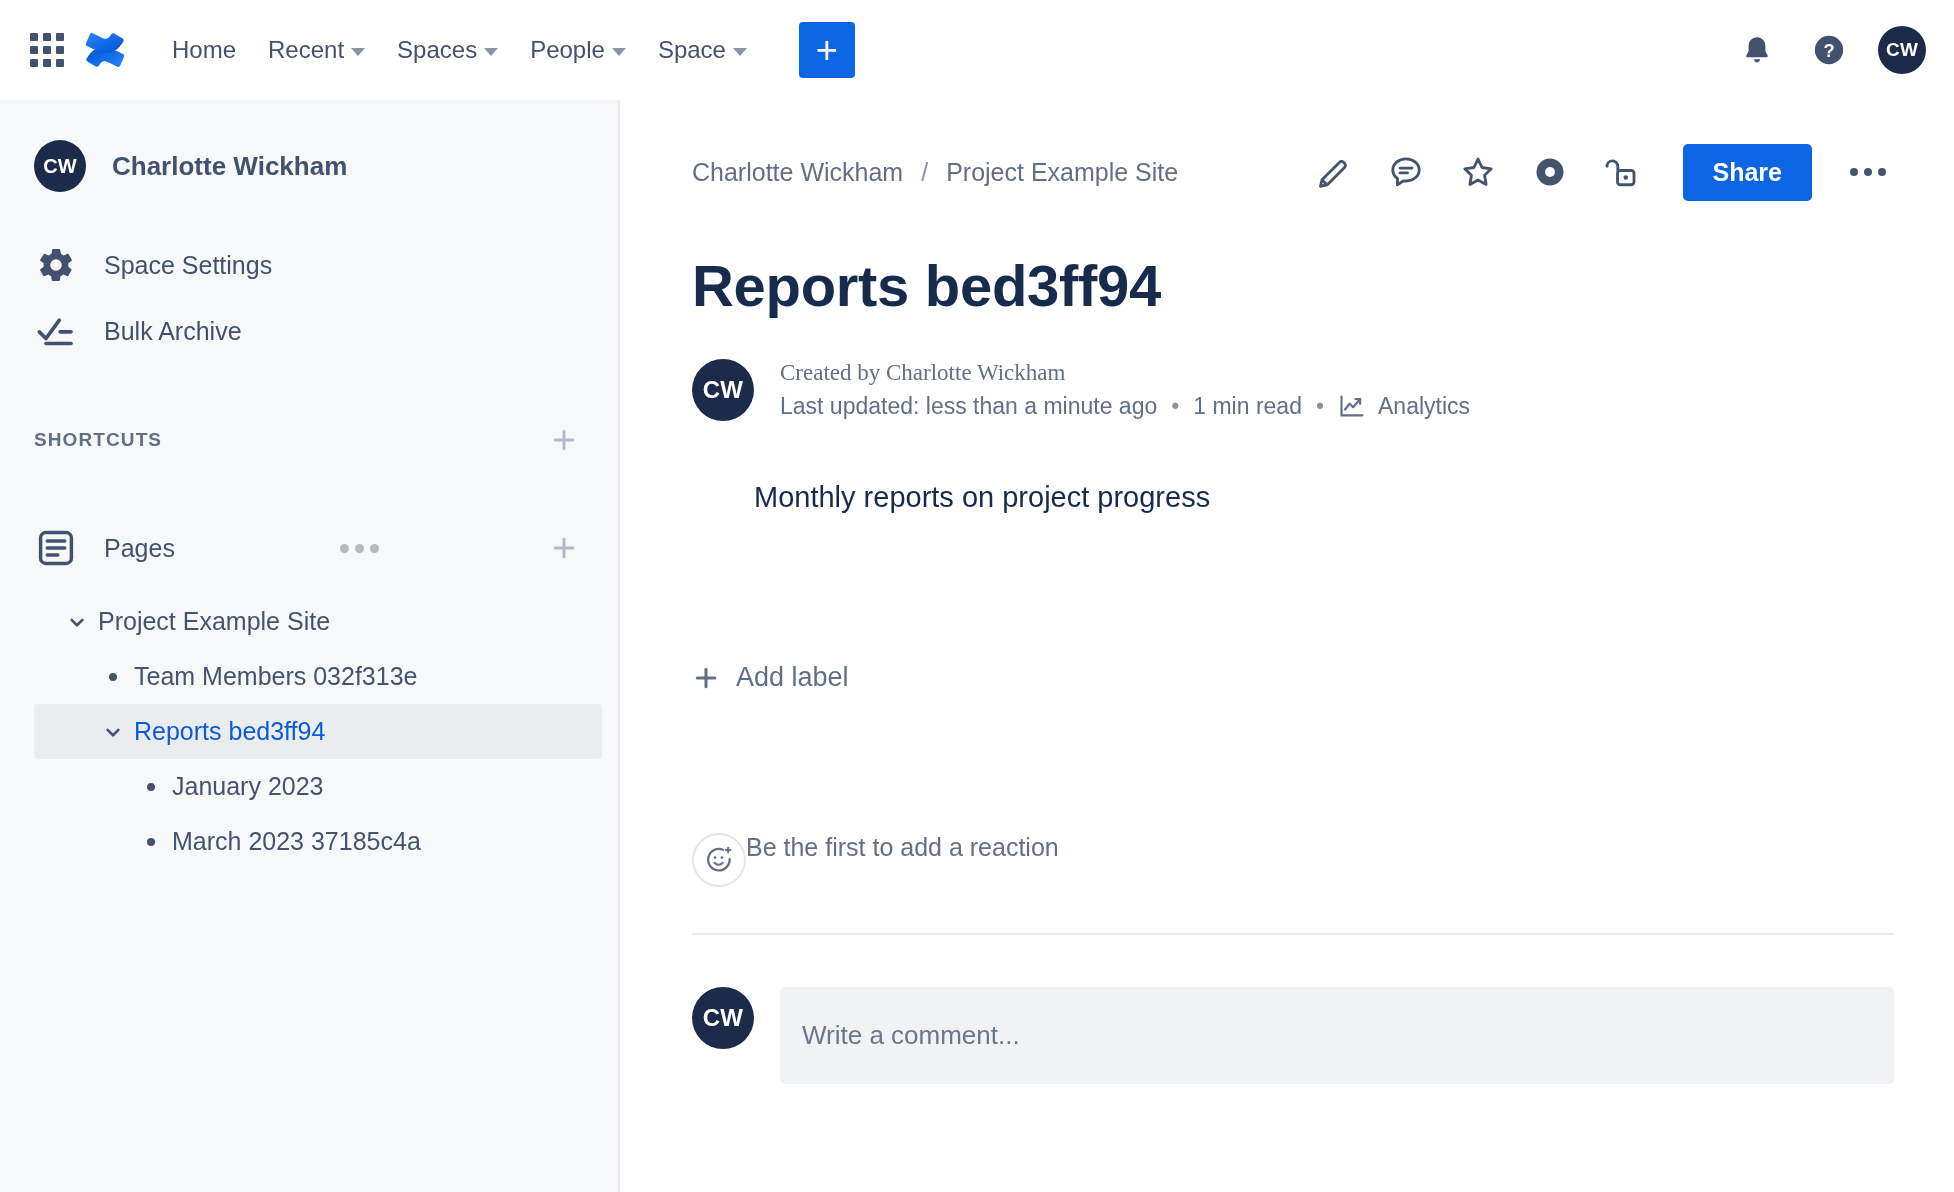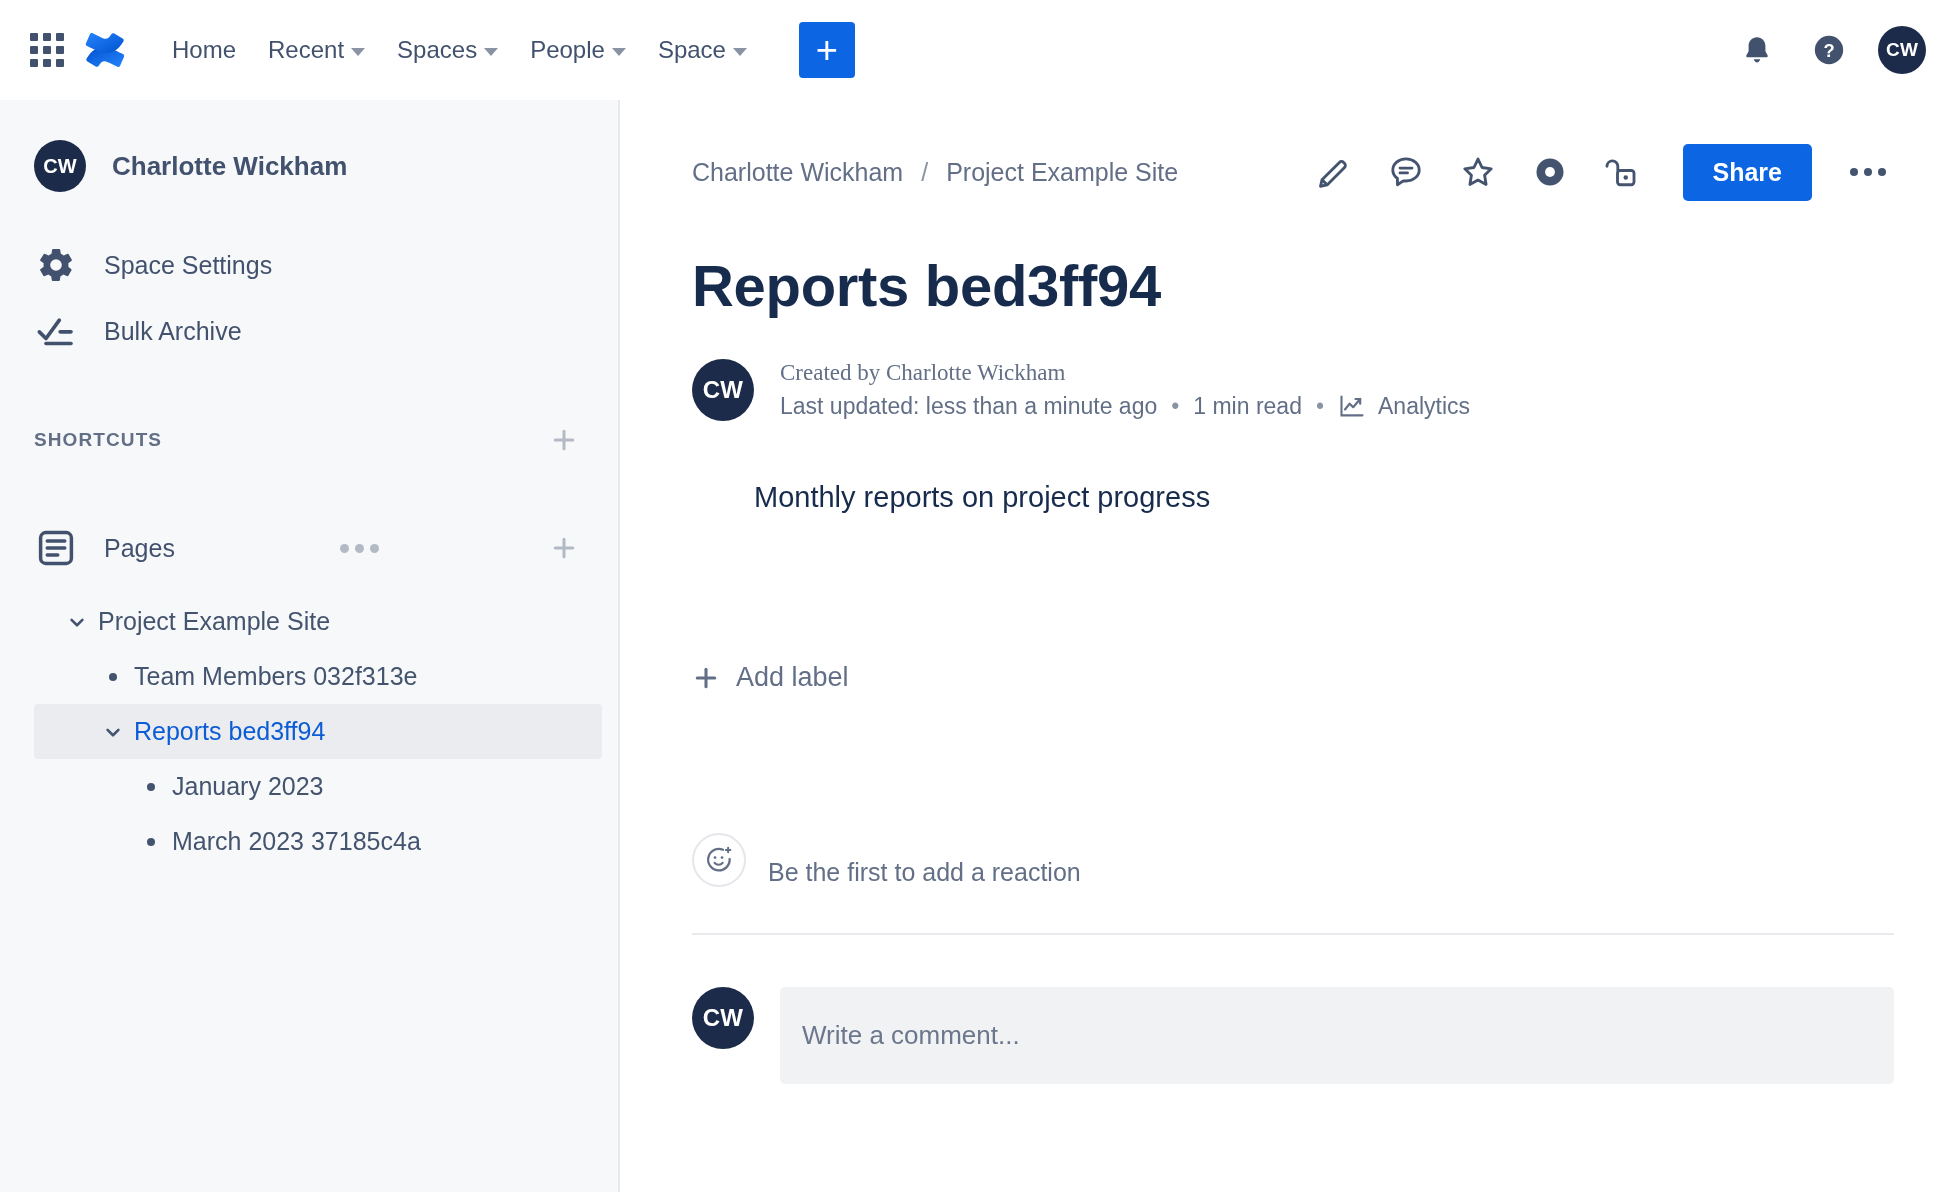--- a/index.html
+++ b/index.html
@@ -123,21 +123,21 @@
   .meta-line1 { font-size: 23px; color: #626f86; font-family: Liberation Serif, serif; }
   .meta-line2 { font-size: 23px; color: #626f86; display: flex; align-items: center; gap: 14px; }
   .meta-dot { color: #8993a4; }
   .analytics { display: flex; align-items: center; gap: 12px; cursor: pointer; color: #626f86; }
 
   .content-body { margin-top: 60px; margin-left: 62px; font-size: 29px; color: #172b4d; }
 
   .add-label { display: flex; align-items: center; gap: 16px; margin-top: 148px;
     font-size: 27px; color: #626f86; cursor: pointer; width: fit-content; }
 
-  .reaction { display: flex; align-items: flex-end; gap: 22px; margin-top: 140px; }
+  .reaction { display: flex; align-items: flex-start; margin-top: 140px; }
   .react-btn { width: 54px; height: 54px; border: 2px solid #e4e6ea; border-radius: 50%;
     display: flex; align-items: center; justify-content: center; cursor: pointer; background: #fff; }
   .react-text { font-size: 25px; color: #626f86; cursor: pointer; }
 
   .divider { height: 2px; background: #e9eaee; margin-top: 46px; }
 
   .comment-row { display: flex; align-items: flex-start; gap: 26px; margin-top: 52px; }
   .comment-box {
     flex: 1; background: #f1f2f4; border-radius: 5px; height: 97px;
     display: flex; align-items: center; padding: 0 22px; cursor: text;

